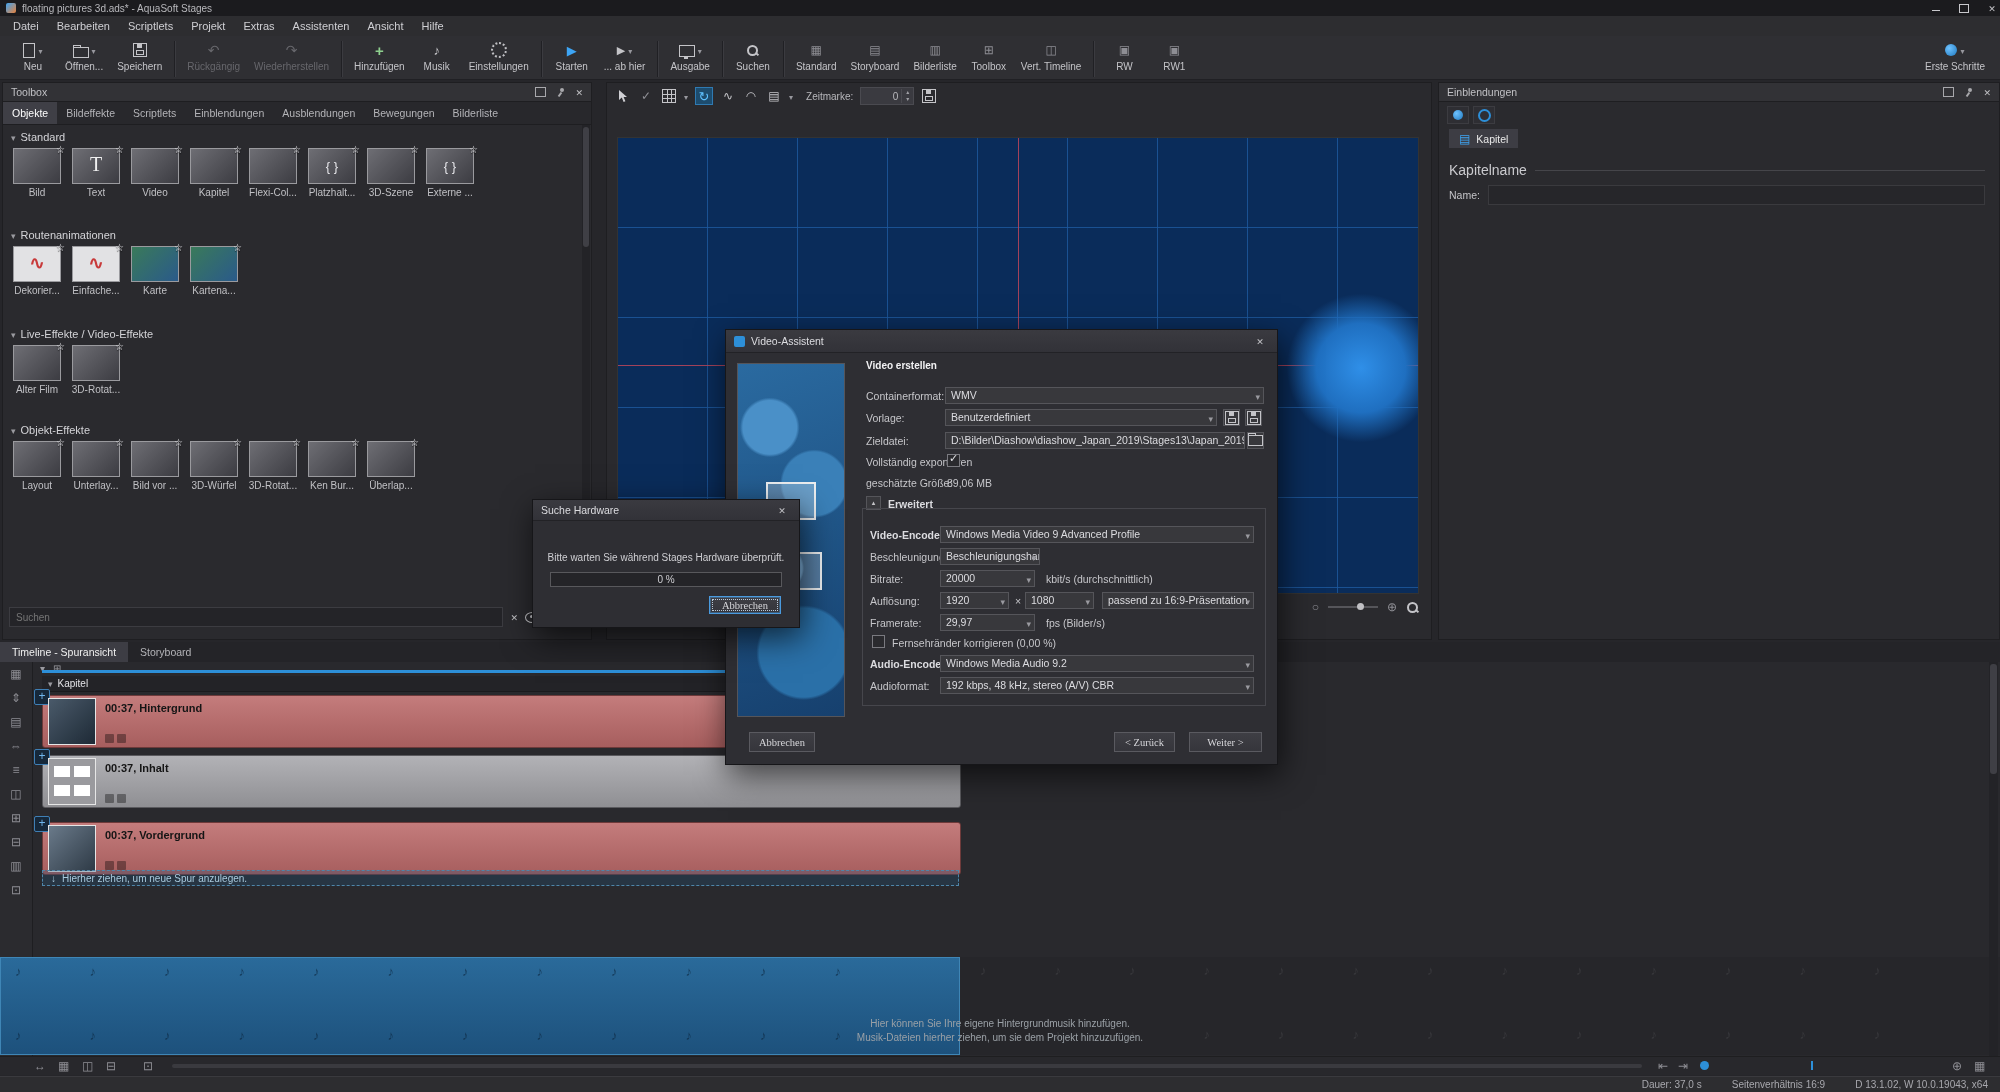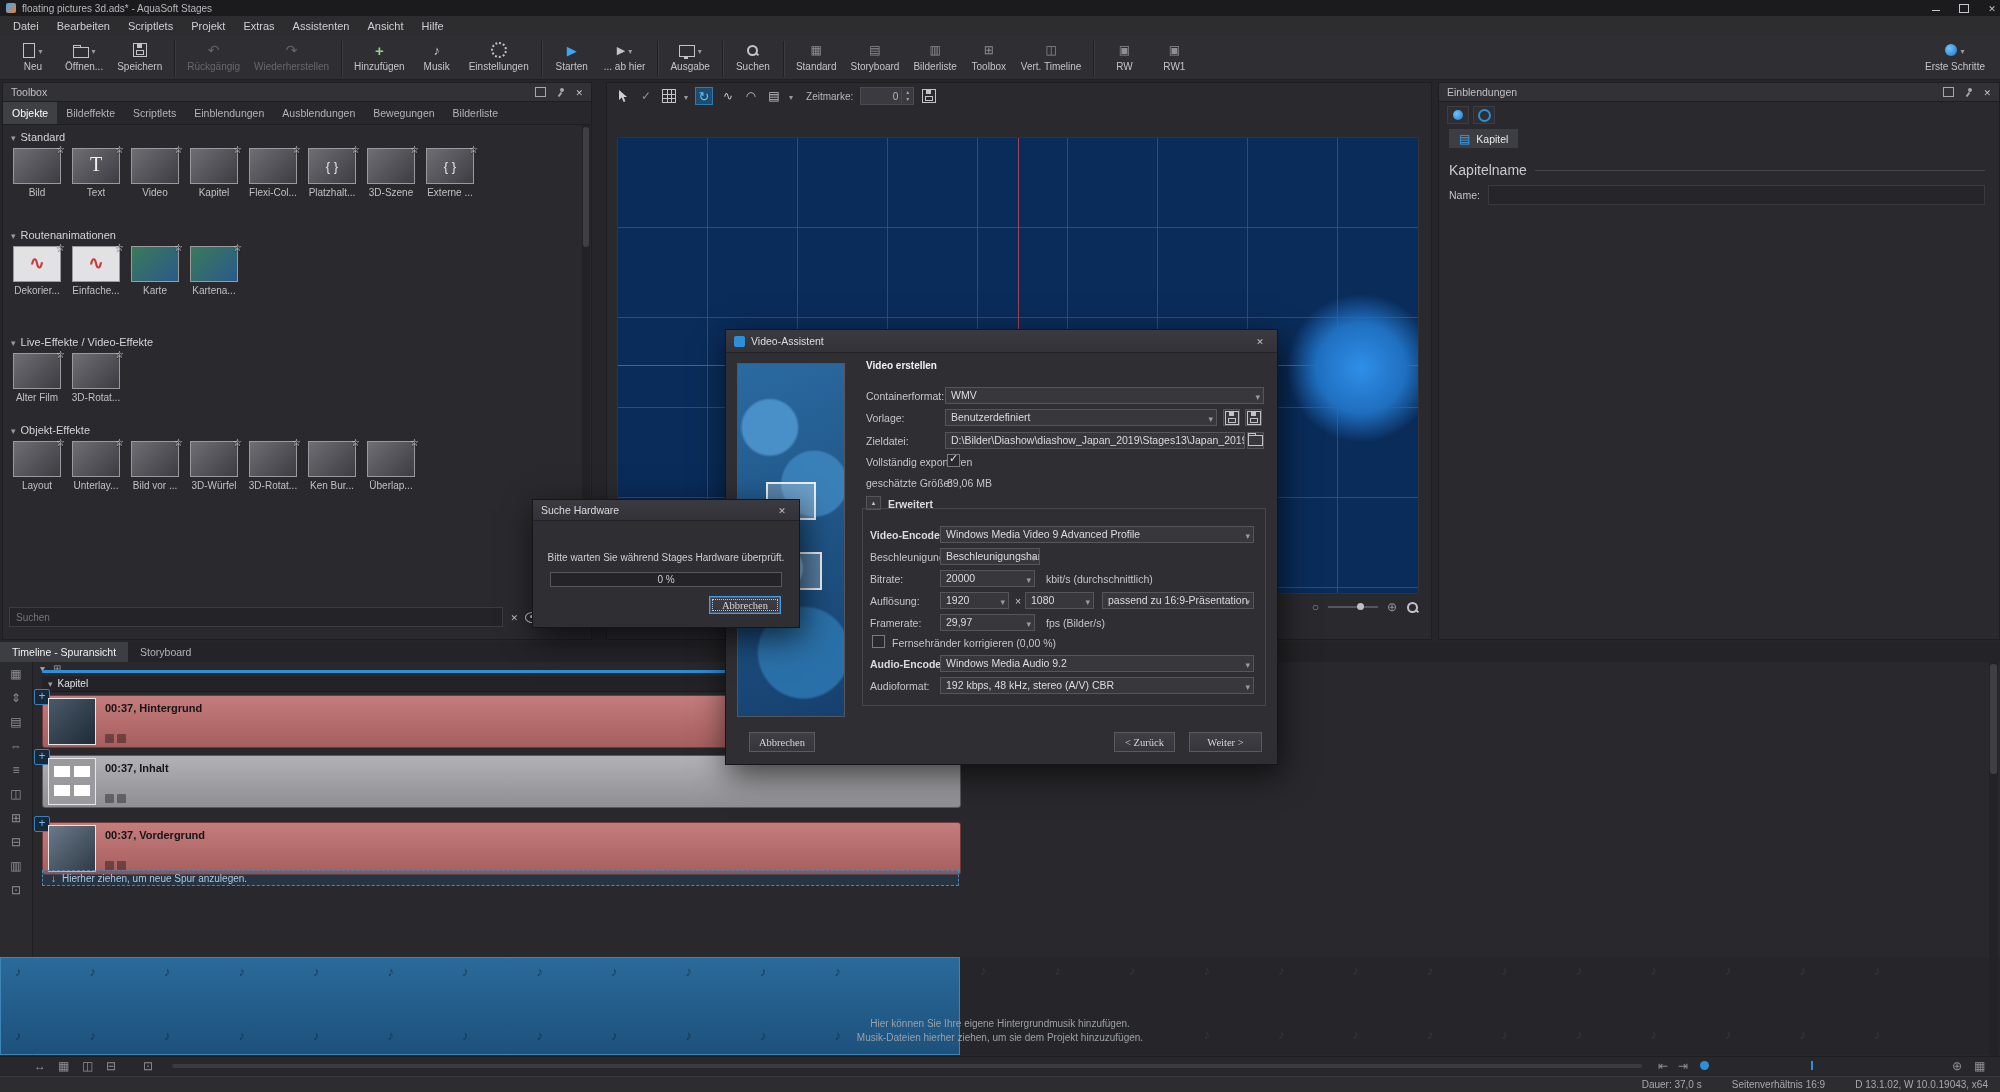--- a/index.html
+++ b/index.html
@@ -445,21 +445,21 @@
           </div>
         <div class="titem">
             <div class="thumb map">
               <span class="star"></span>
             </div>
             <div class="tlabel">Kartena...</div>
           </div>
       </div>
     </div>
 
-    <div class="ps" style="left:8px;top:253px;right:14px">
+    <div class="ps" style="left:8px;top:245px;right:14px">
       <div class="sech">
           <span class="i-caret"></span>
           <span>Live-Effekte / Video-Effekte</span>
         </div>
       <div class="items">
         <div class="titem">
             <div class="thumb">
               <span class="star"></span>
             </div>
             <div class="tlabel">Alter Film</div>

